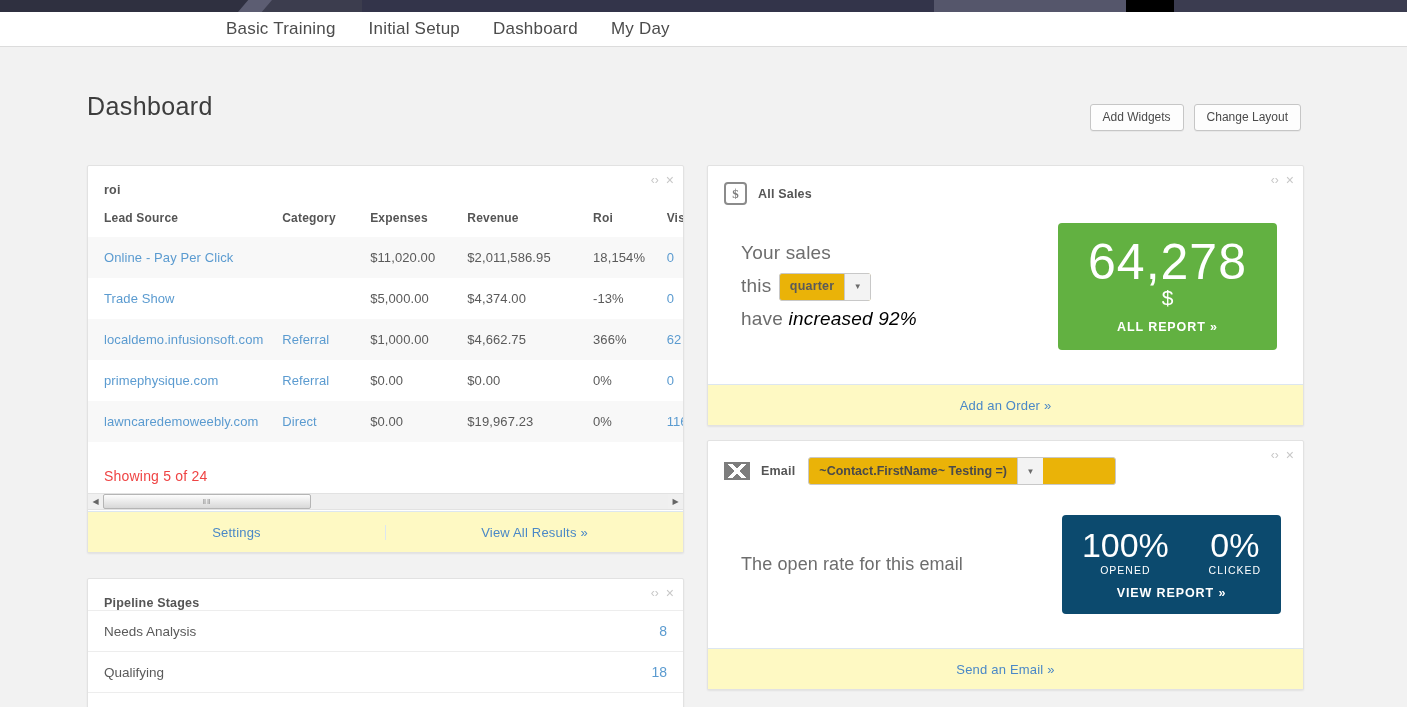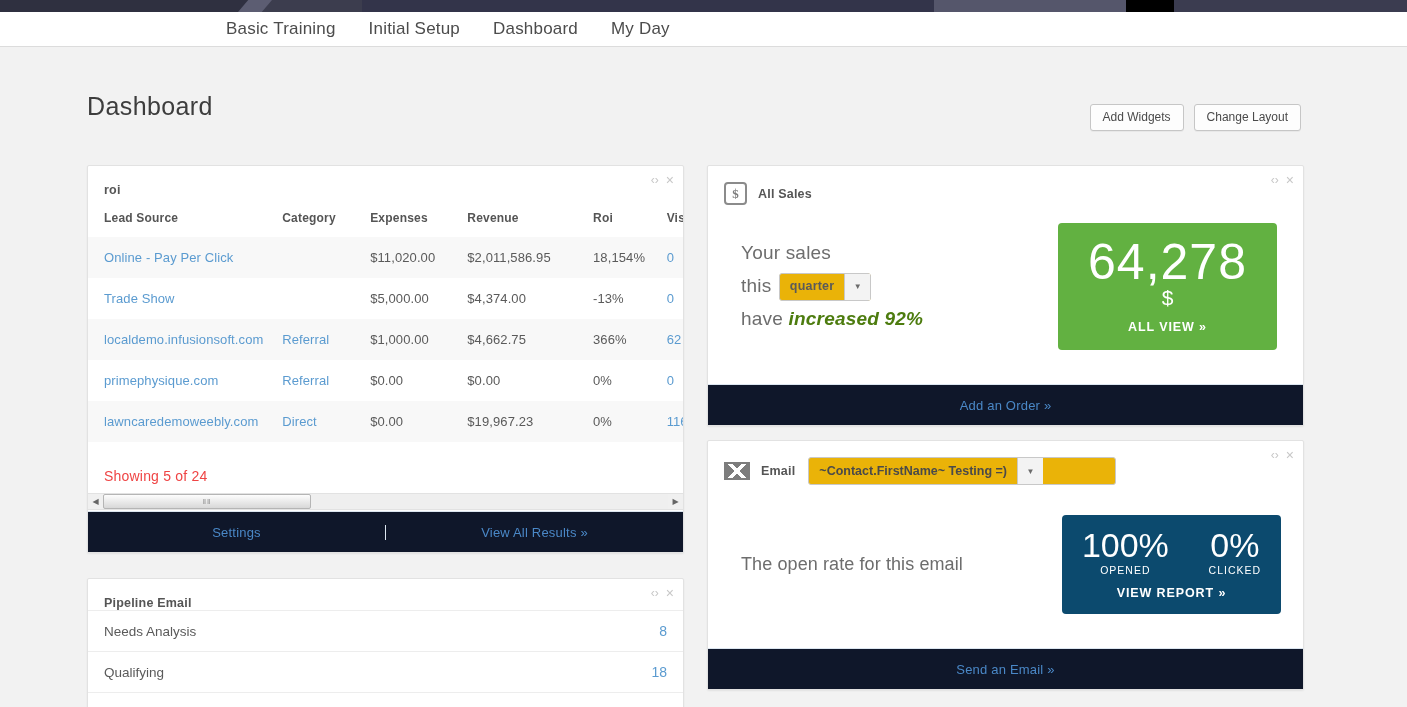--- a/index.html
+++ b/index.html
@@ -94,21 +94,21 @@
   .hs-thumb {
     position:absolute; left:0; top:0; width:208px; height:15px;
     background:linear-gradient(#fdfdfd,#d8d8d8);
     border:1px solid #b5b5b5; border-radius:2px; cursor:pointer;
     display:flex; align-items:center; justify-content:center;
   }
   .hs-grip { font-size:8px; color:#8a8a8a; letter-spacing:1px; }
 
   .card-foot {
     position:absolute; left:0; bottom:0; width:100%; height:41px;
-    background:#0f172a; border-top:1px solid #dce6f0;
+    background:#fef9c3; border-top:1px solid #dce6f0;
     display:flex; align-items:center;
   }
   .foot-cell {
     flex:1; text-align:center; font-size:13px; color:#4a88c7; cursor:pointer;
     letter-spacing:.2px;
   }
   .foot-cell + .foot-cell { border-left:1px solid #dce6f0; }
 
   
   #pipe-card { left:87px; top:578px; width:597px; height:180px; }
@@ -132,21 +132,21 @@
     width:26px; height:18px; background:#7d7d7d; position:relative;
     display:flex; align-items:center; justify-content:center;
   }
   .env-ico:before {
     content:""; position:absolute; left:2px; top:2px; width:22px; height:14px;
     background:linear-gradient(135deg, transparent 44%, #fff 44%, #fff 56%, transparent 56%),
                linear-gradient(45deg,  transparent 44%, #fff 44%, #fff 56%, transparent 56%);
   }
   .sales-body { display:flex; align-items:center; padding:18px 26px 0 33px; }
   .sales-text { font-size:19px; color:#6d6d6d; line-height:1.72; flex:1; letter-spacing:.2px; }
-  .sales-text .inc { color:#4d7c0f; font-style:italic; font-weight:bold; }
+  .sales-text .inc { color:#000000; font-style:italic; font-weight:normal; }
   .sel {
     display:inline-flex; align-items:stretch; vertical-align:middle;
     border:1px solid #c8c8c8; border-radius:3px; background:#eab308;
     height:28px; margin:0 2px; cursor:pointer;
   }
   .sel .sel-val {
     padding:0 10px; display:flex; align-items:center;
     font-size:12.5px; font-weight:bold; color:#5a5a5a;
   }
   .sel .sel-arrow {
@@ -286,21 +286,21 @@
     <div class="foot-cell">View All Results »</div>
   </div>
 </div>
 
 <div class="card" id="pipe-card">
   <div class="card-tools">
     <span class="tool-ico">‹›</span>
     <span class="tool-ico close">×</span>
   </div>
   <div class="w-head">
-    <div class="card-title">Pipeline Email</div>
+    <div class="card-title">Pipeline Stages</div>
   </div>
   <div class="pipe-row">
     <span>Needs Analysis</span>
     <span class="pipe-count">8</span>
   </div>
   <div class="pipe-row">
     <span>Qualifying</span>
     <span class="pipe-count">18</span>
   </div>
   <div class="pipe-row"></div>
@@ -327,21 +327,21 @@
         </span>
       </div>
       <div>
         <span>have</span>
         <span class="inc">increased 92%</span>
       </div>
     </div>
     <div class="tile green">
       <div class="big">64,278</div>
       <div class="cur">$</div>
-      <div class="tile-cta">ALL VIEW »</div>
+      <div class="tile-cta">ALL REPORT »</div>
     </div>
   </div>
 
   <div class="card-foot">
     <div class="foot-cell">Add an Order »</div>
   </div>
 </div>
 
 <div class="card" id="email-card">
   <div class="card-tools">

